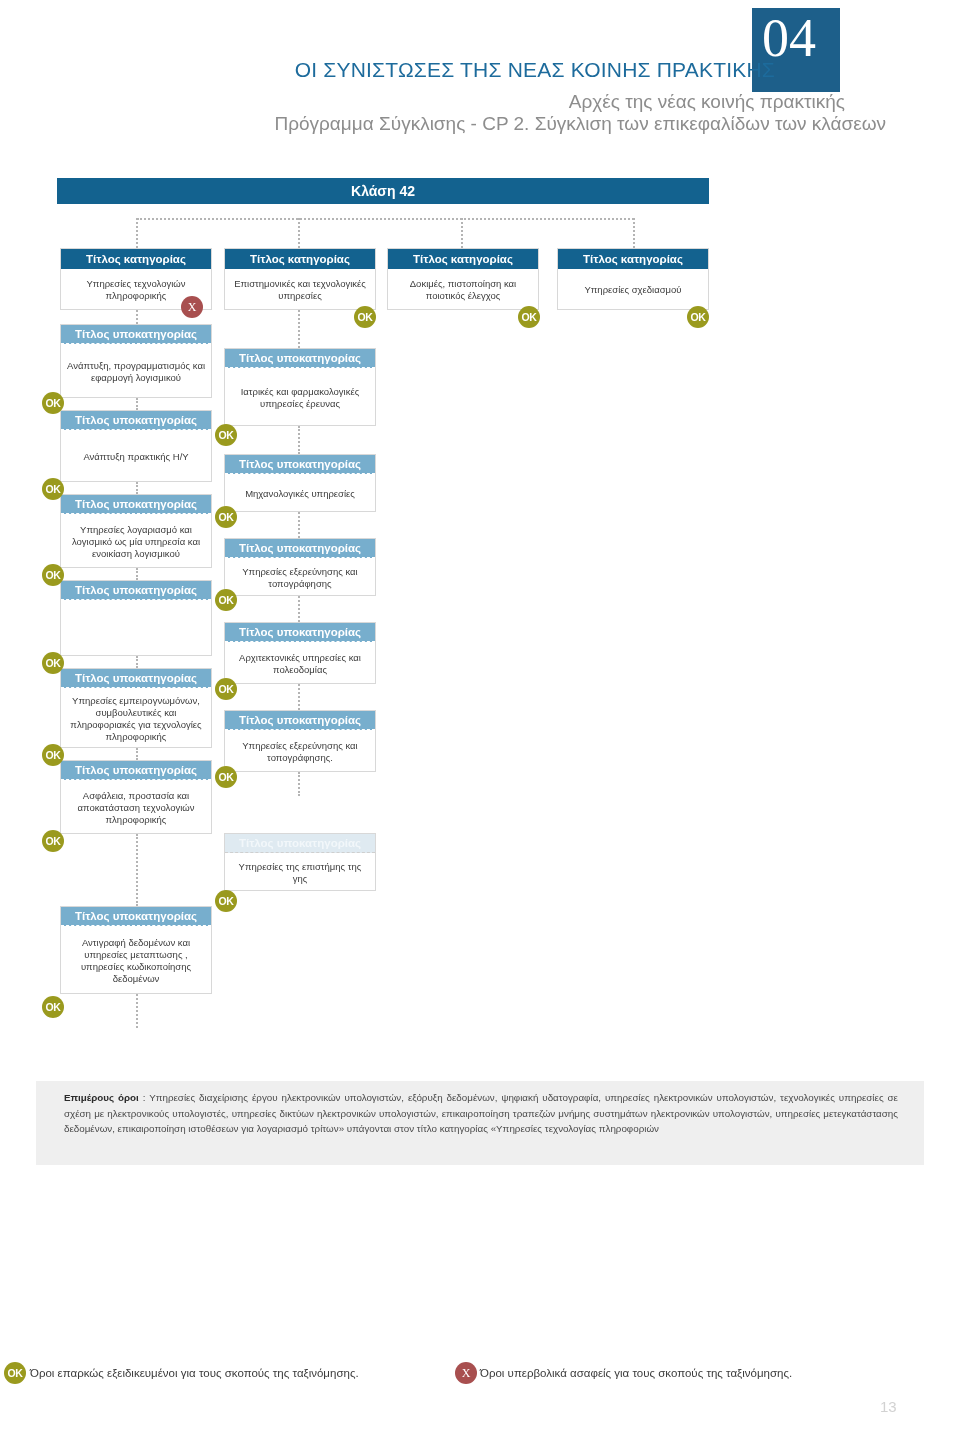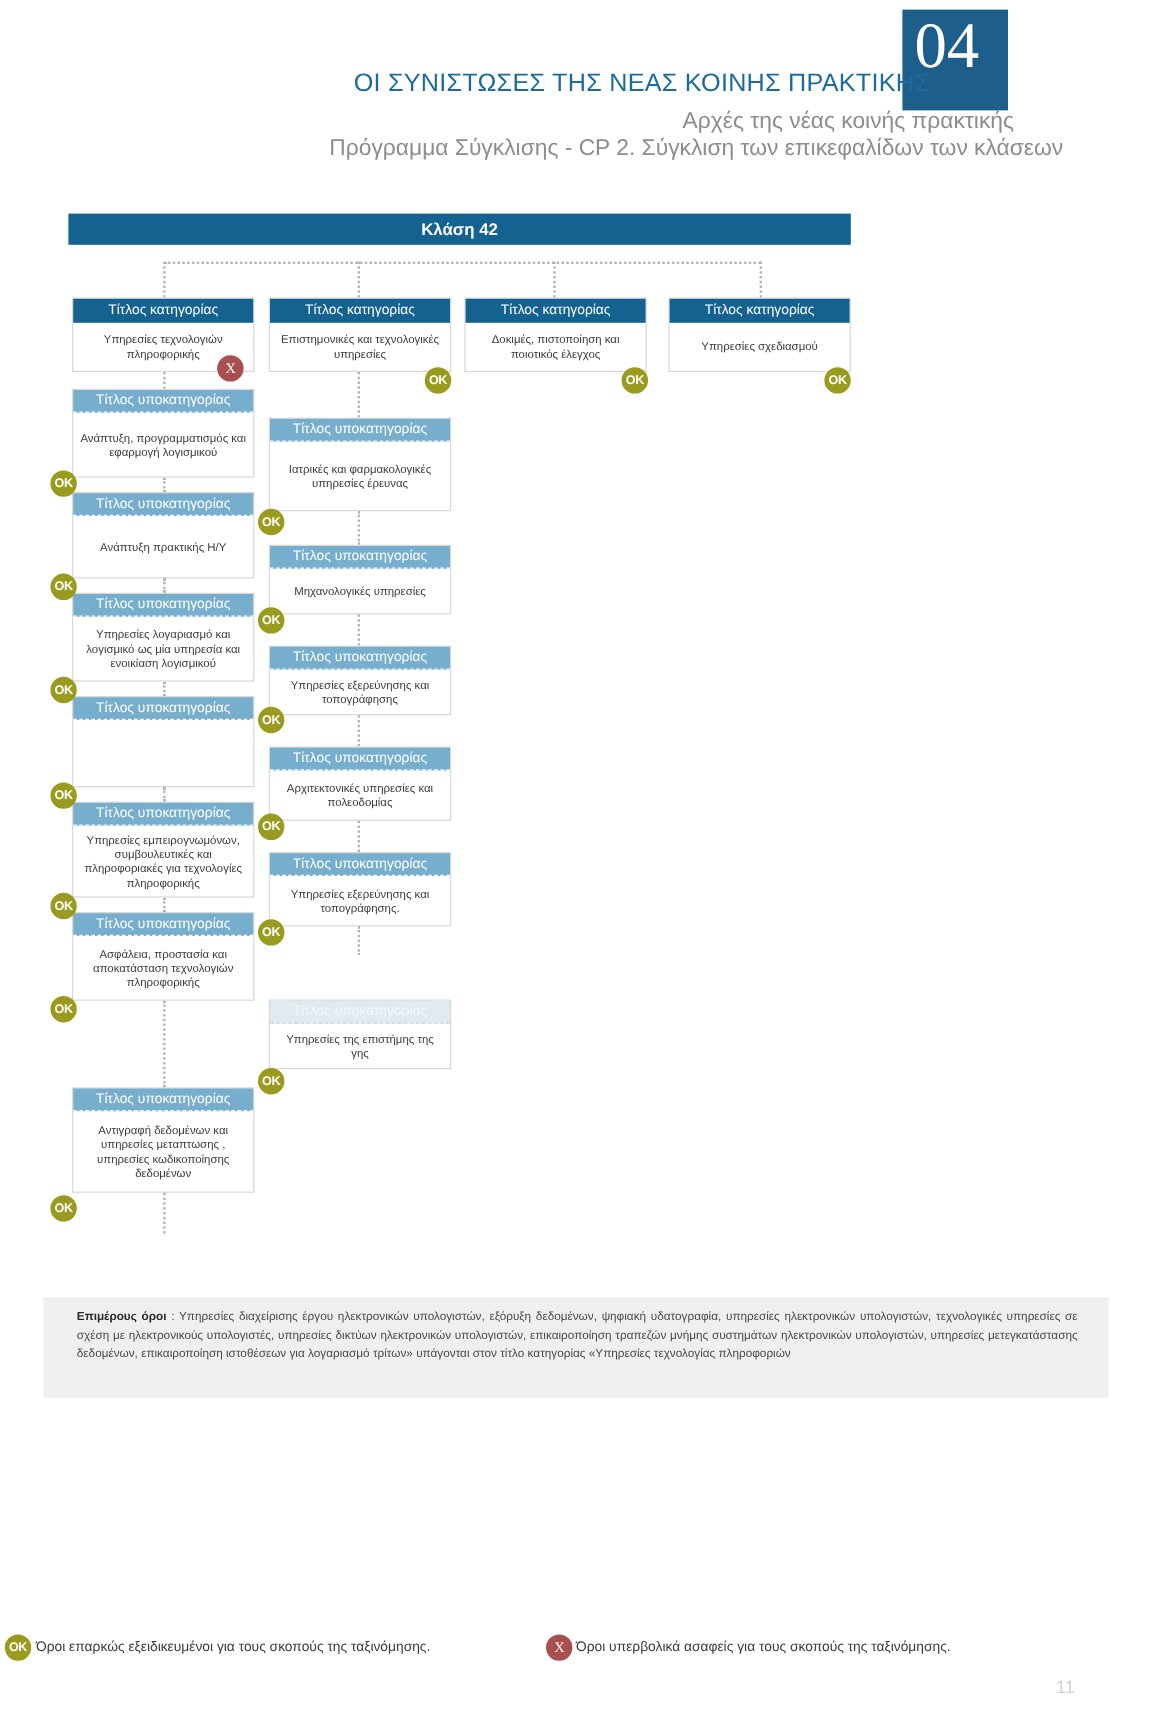--- a/index.html
+++ b/index.html
@@ -72,21 +72,21 @@
   
   .box {
     position:absolute;
     background:#ffffff;
     border:1px solid #d8d8d8;
   }
   .box .bhead {
     color:#ffffff;
     text-align:center;
     font-size:11.5px;
-    font-weight:normal;
+    font-weight:bold;
     white-space:nowrap;
     overflow:hidden;
   }
   .cat .bhead {
     background:#13628f;
     height:20px; line-height:20px;
     font-size:11.5px;
   }
   .sub .bhead {
     background:#77aecd;
@@ -290,13 +290,13 @@
   <b>Επιμέρους όροι</b><span> : Υπηρεσίες διαχείρισης έργου ηλεκτρονικών υπολογιστών, εξόρυξη δεδομένων, ψηφιακή υδατογραφία, υπηρεσίες ηλεκτρονικών υπολογιστών, τεχνολογικές υπηρεσίες σε σχέση με ηλεκτρονικούς υπολογιστές, υπηρεσίες δικτύων ηλεκτρονικών υπολογιστών, επικαιροποίηση τραπεζών μνήμης συστημάτων ηλεκτρονικών υπολογιστών, υπηρεσίες μετεγκατάστασης δεδομένων, επικαιροποίηση ιστοθέσεων για λογαριασμό τρίτων» υπάγονται στον τίτλο κατηγορίας «Υπηρεσίες τεχνολογίας πληροφοριών</span>
 </div>
 
 <div class="legend">
   <div class="badge ok lg-ok-badge">OK</div>
   <div class="lg-ok-text">Όροι επαρκώς εξειδικευμένοι για τους σκοπούς της ταξινόμησης.</div>
   <div class="badge x lg-x-badge">X</div>
   <div class="lg-x-text">Όροι υπερβολικά ασαφείς για τους σκοπούς της ταξινόμησης.</div>
 </div>
 
-<div class="pagenum">11</div>
+<div class="pagenum">13</div>
 
 </body></html>

